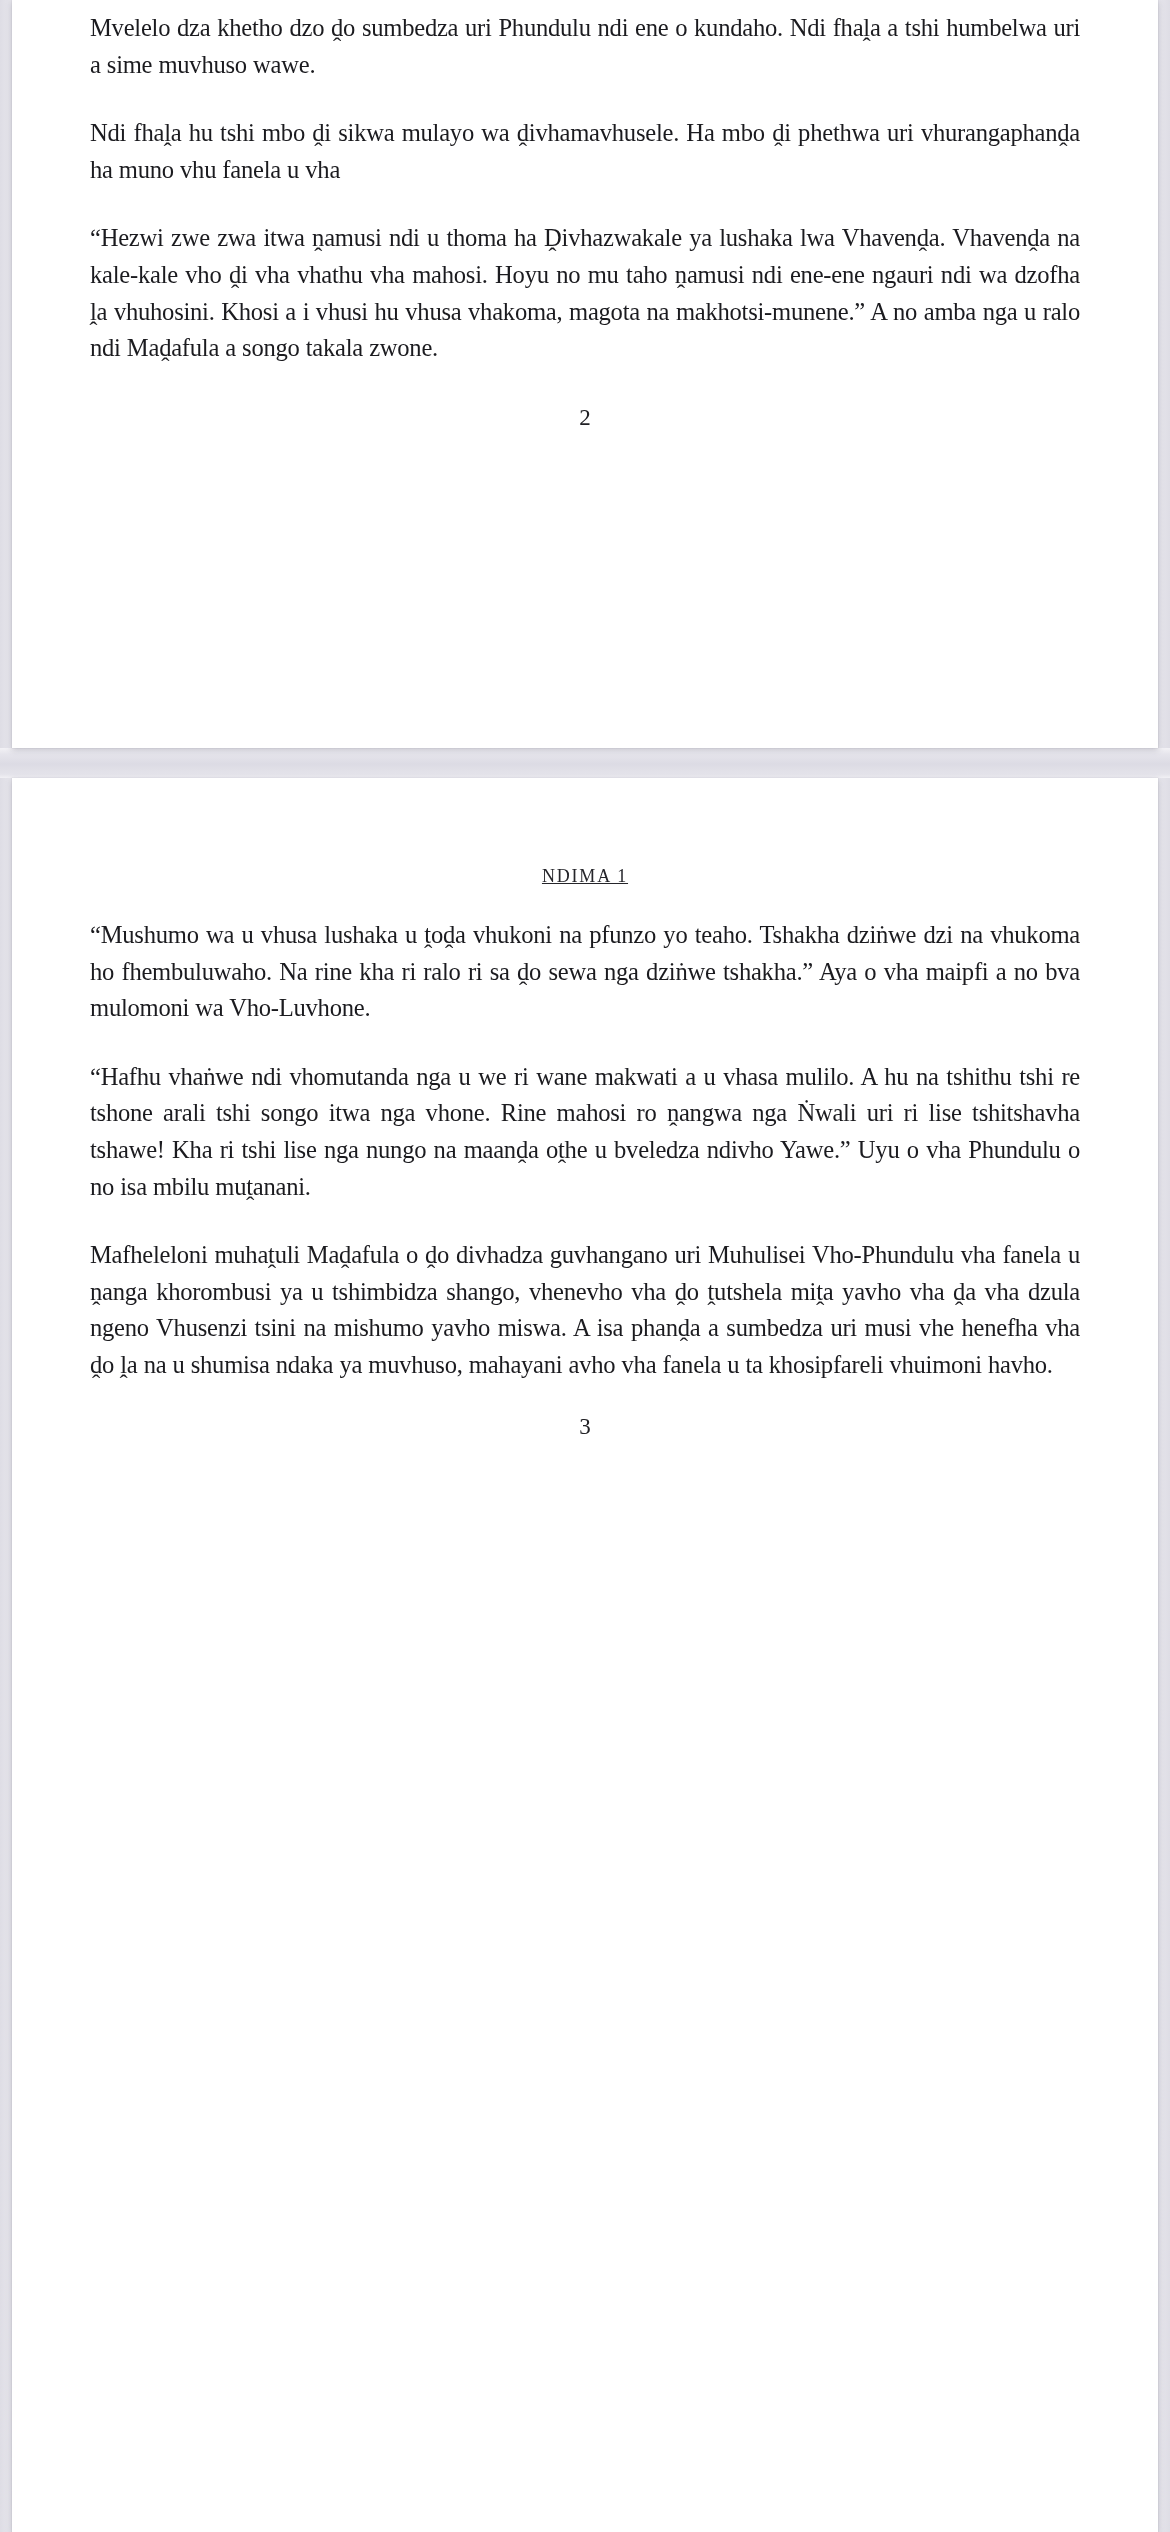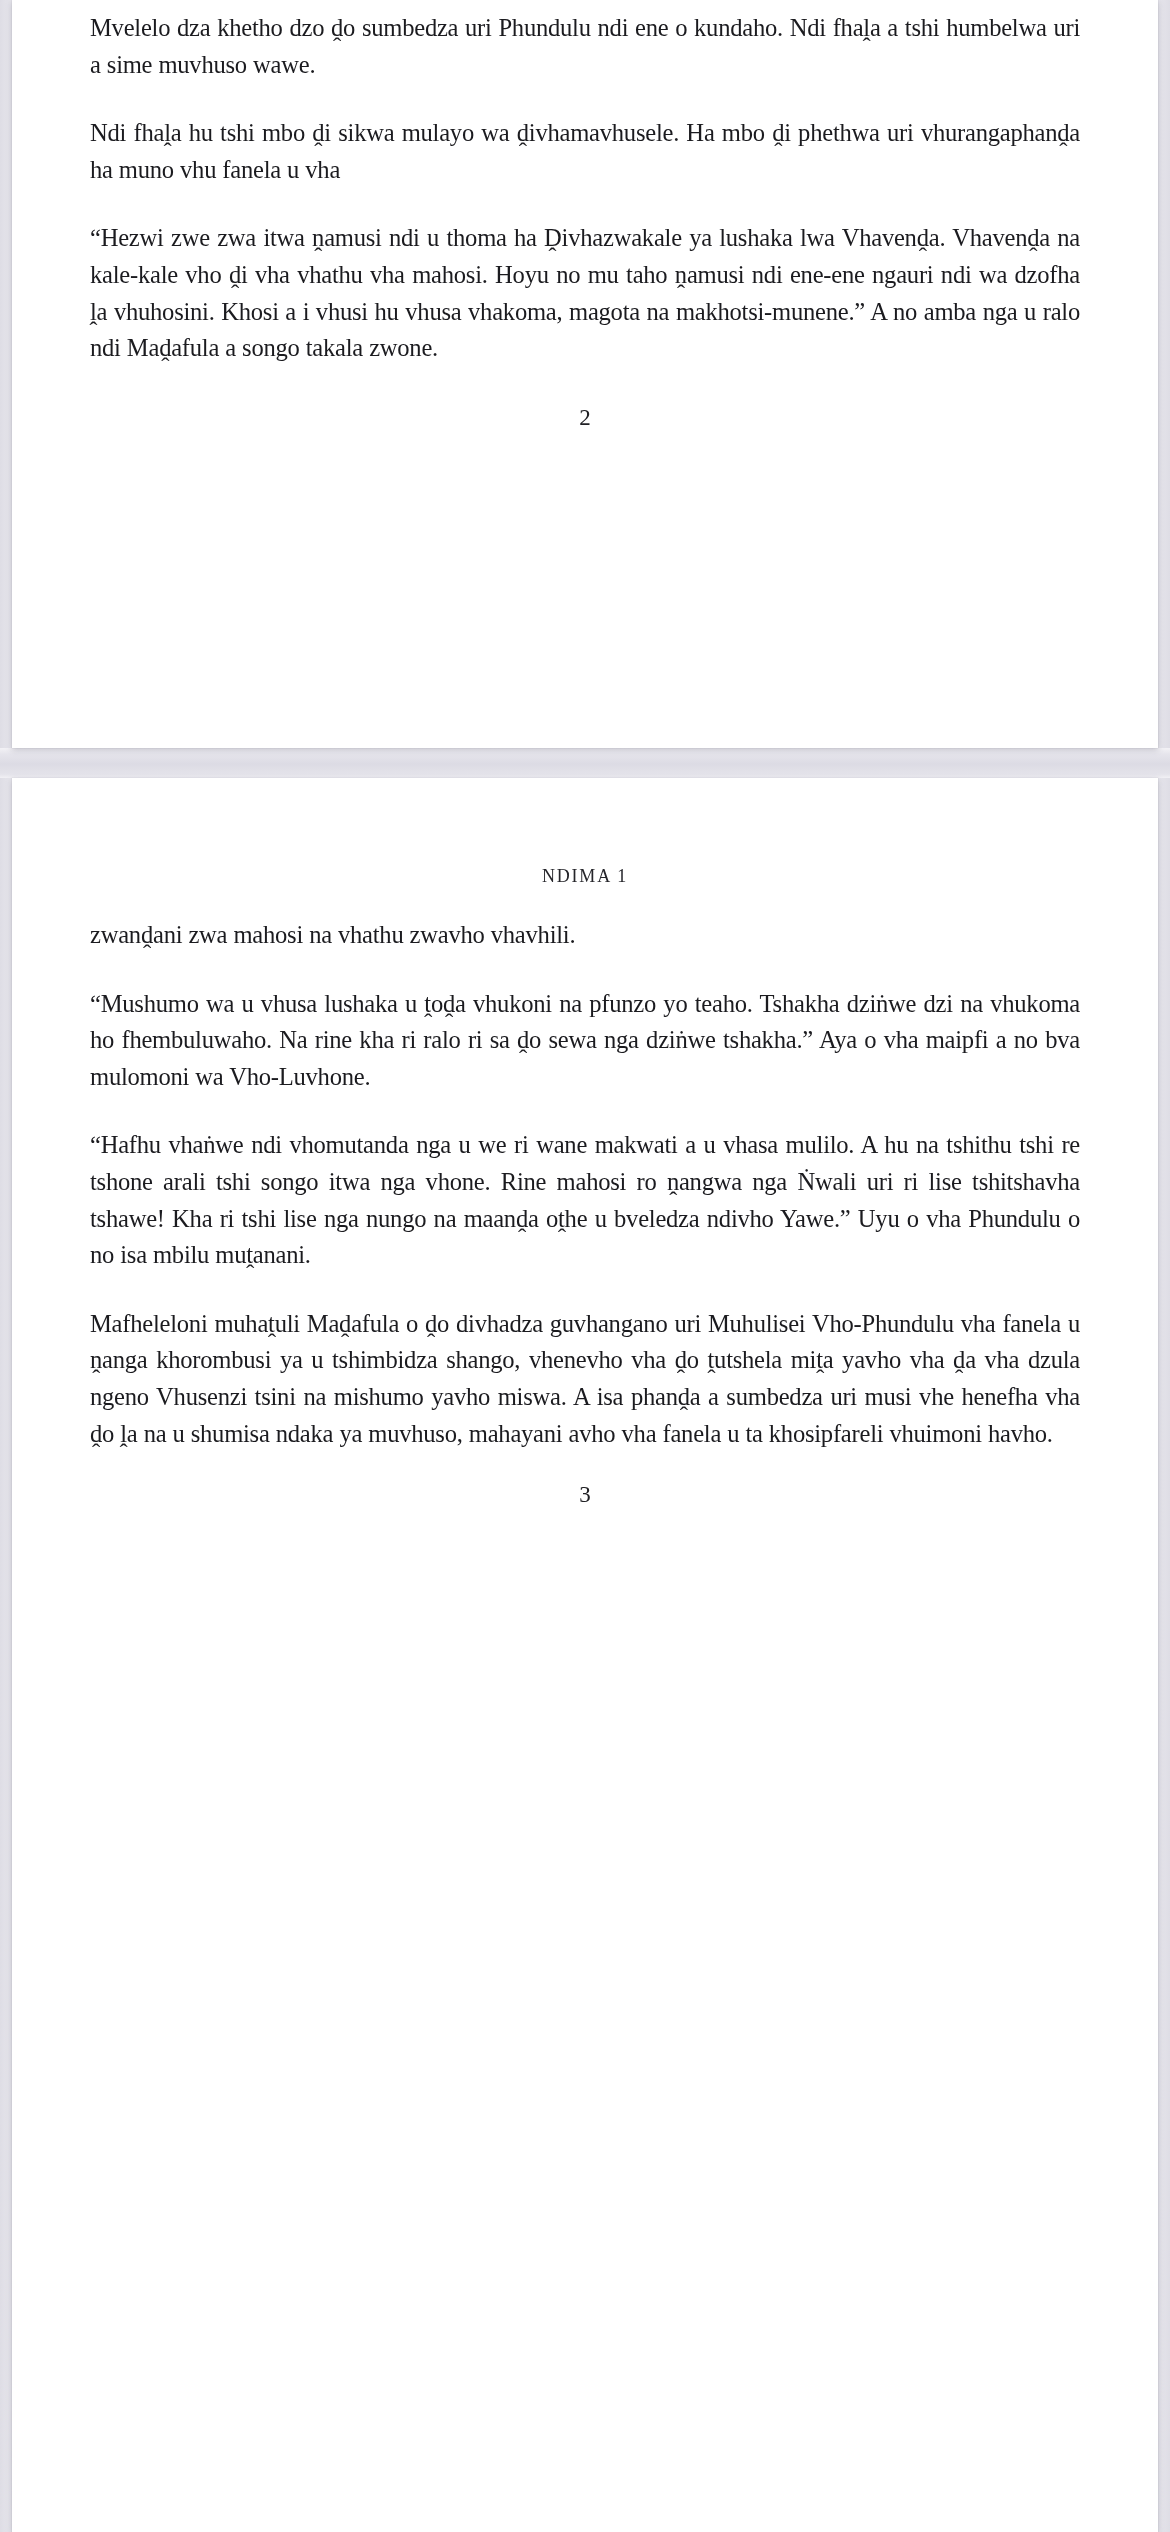--- a/index.html
+++ b/index.html
@@ -68,20 +68,21 @@
 
   .chapter-head {
     text-align: center;
     font-size: 18px;
     letter-spacing: 0.10em;
     color: #25252a;
     margin: 0;
     padding-top: 88px;
     padding-bottom: 30px;
     font-variant: normal;
+    text-decoration: underline;
   }
 
   .folio {
     text-align: center;
     font-size: 23px;
     color: #202024;
     margin: 0;
     padding-top: 38px;
   }
 
@@ -104,21 +105,20 @@
 
     <div class="folio">2</div>
   </div>
 
   <div class="page-gap"></div>
 
   <div class="page page-two">
 
     <div class="chapter-head">NDIMA 1</div>
 
-    <p class="para">zwanḓani zwa mahosi na vhathu zwavho vhavhili.</p>
 
     <p class="para">“Mushumo wa u vhusa lushaka u ṱoḓa vhukoni na pfunzo yo teaho. Tshakha dziṅwe dzi na vhukoma ho fhembuluwaho. Na rine kha ri ralo ri sa ḓo sewa nga dziṅwe tshakha.” Aya o vha maipfi a no bva mulomoni wa Vho-Luvhone.</p>
 
     <p class="para">“Hafhu vhaṅwe ndi vhomutanda nga u we ri wane makwati a u vhasa mulilo. A hu na tshithu tshi re tshone arali tshi songo itwa nga vhone. Rine mahosi ro ṋangwa nga Ṅwali uri ri lise tshitshavha tshawe! Kha ri tshi lise nga nungo na maanḓa oṱhe u bveledza ndivho Yawe.” Uyu o vha Phundulu o no isa mbilu muṱanani.</p>
 
     <p class="para">Mafheleloni muhaṱuli Maḓafula o ḓo divhadza guvhangano uri Muhulisei Vho-Phundulu vha fanela u ṋanga khorombusi ya u tshimbidza shango, vhenevho vha ḓo ṱutshela miṱa yavho vha ḓa vha dzula ngeno Vhusenzi tsini na mishumo yavho miswa. A isa phanḓa a sumbedza uri musi vhe henefha vha ḓo ḽa na u shumisa ndaka ya muvhuso, mahayani avho vha fanela u ta khosipfareli vhuimoni havho.</p>
 
 
 
     <div class="folio folio-two">3</div>

